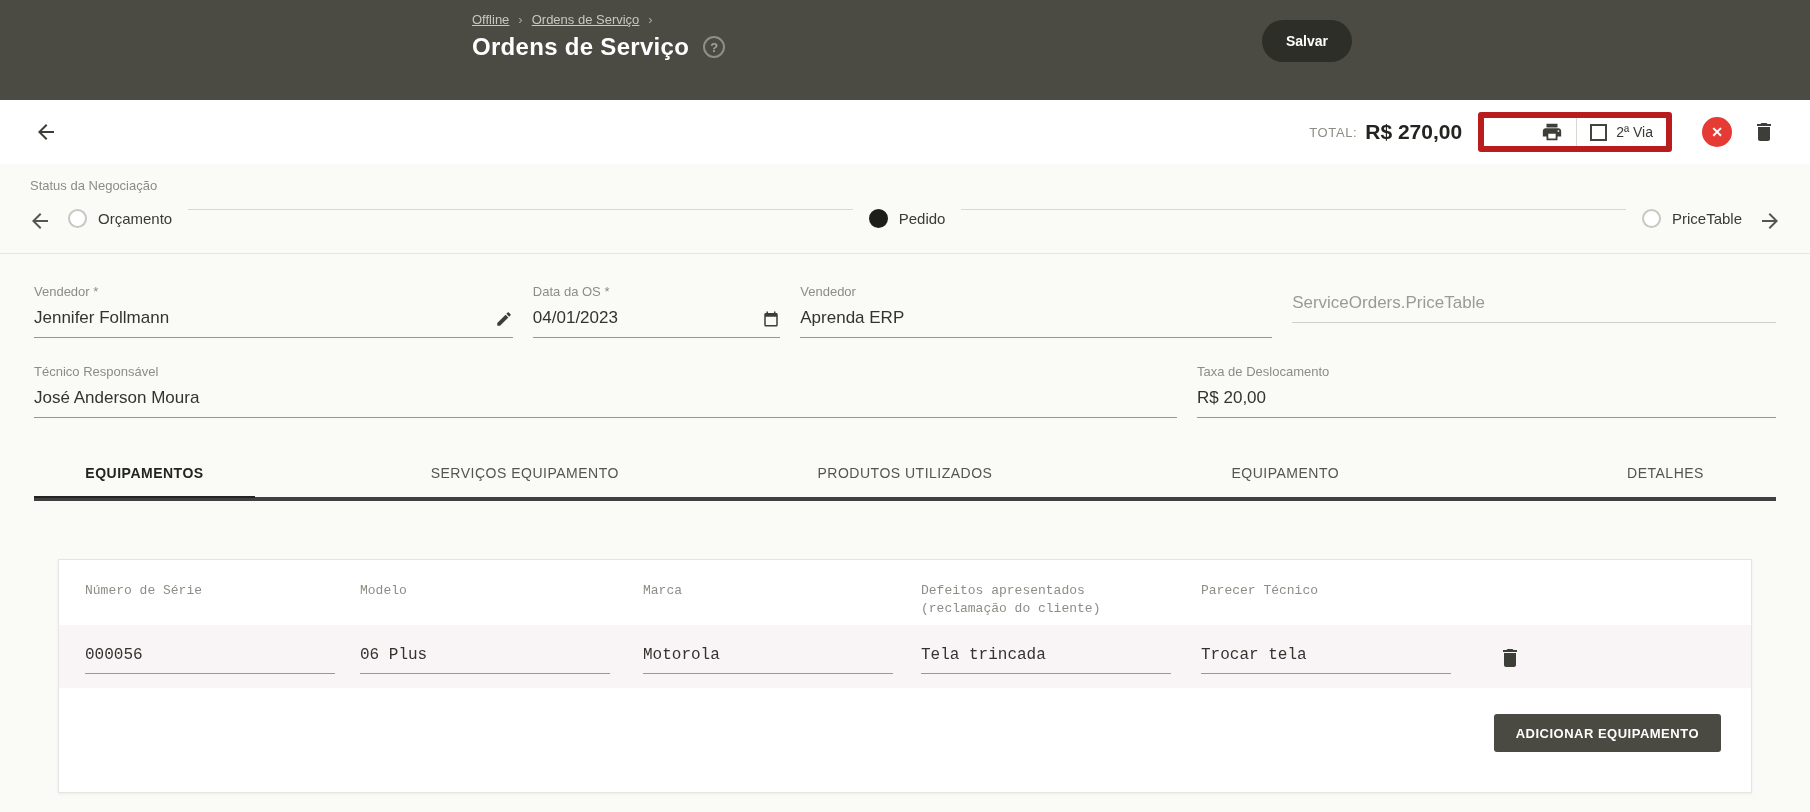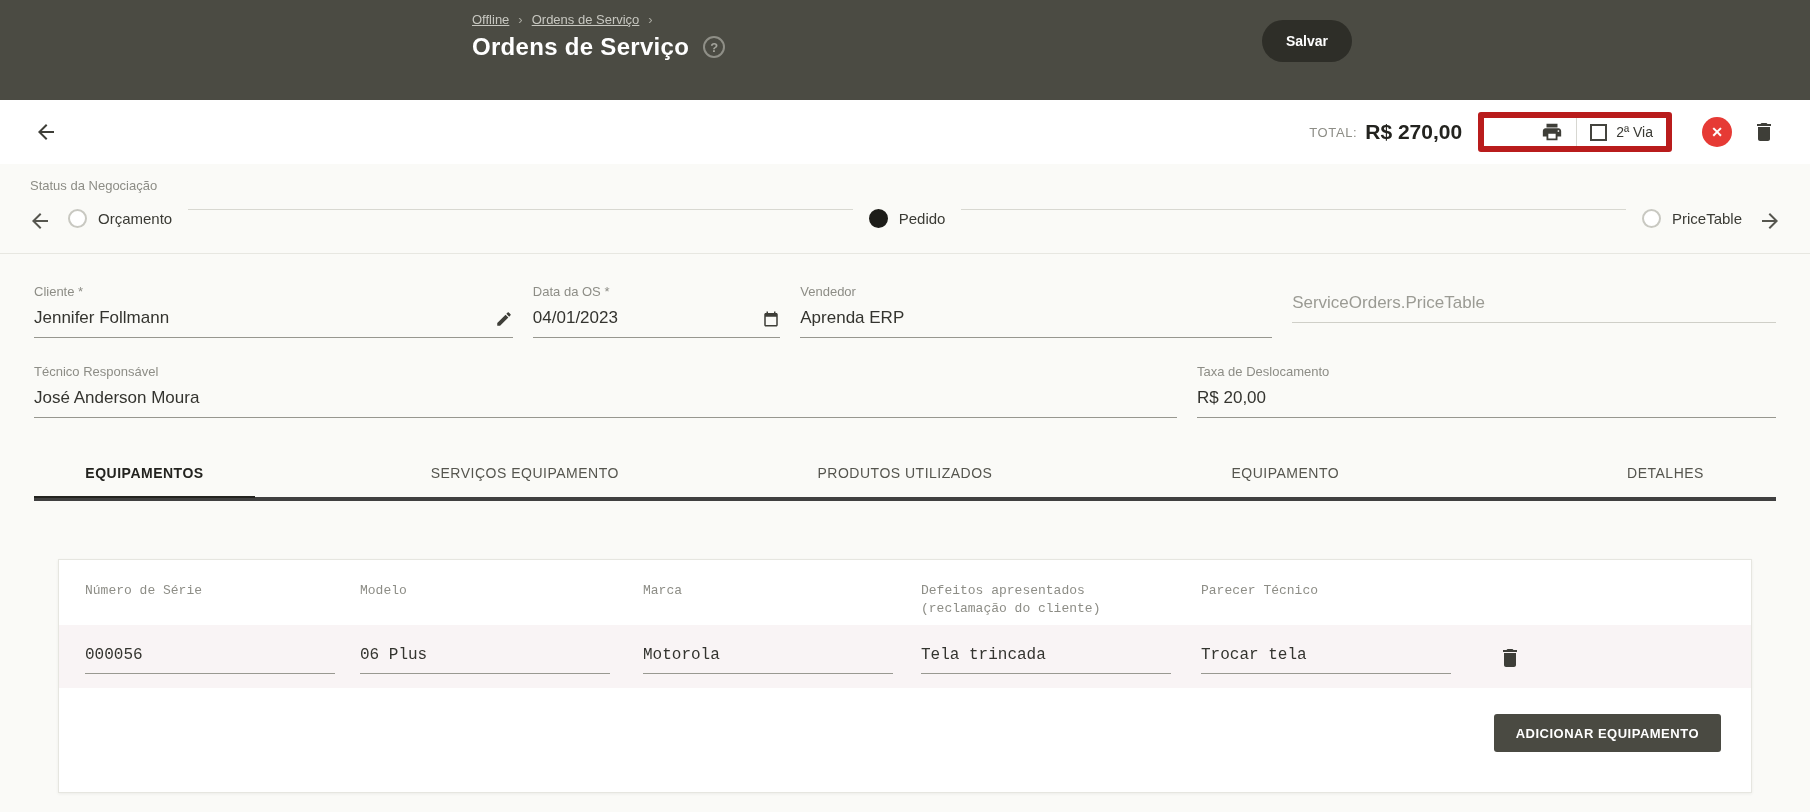--- a/index.html
+++ b/index.html
@@ -200,21 +200,21 @@
       <svg viewBox="0 0 24 24" width="24" height="24" fill="currentColor">
           <path d="M12 4l-1.41 1.41L16.17 11H4v2h12.17l-5.58 5.59L12 20l8-8z"></path>
         </svg>
     </button>
   </div>
 </section>
 
 <section class="form-section">
   <div class="form-row">
     <div class="field w-cliente">
-      <span class="field-label">Cliente *</span>
+      <span class="field-label">Vendedor *</span>
       <div class="input-wrap">
         <input type="text" value="Jennifer Follmann" style="">
         <span class="field-icon">
           <svg viewBox="0 0 24 24" width="18" height="18" fill="currentColor">
               <path d="M3 17.25V21h3.75L17.81 9.94l-3.75-3.75L3 17.25zM20.71 7.04c.39-.39.39-1.02 0-1.41l-2.34-2.34c-.39-.39-1.02-.39-1.41 0l-1.83 1.83 3.75 3.75 1.83-1.83z"></path>
             </svg>
         </span>
       </div>
     </div>
     <div class="field w-data">

